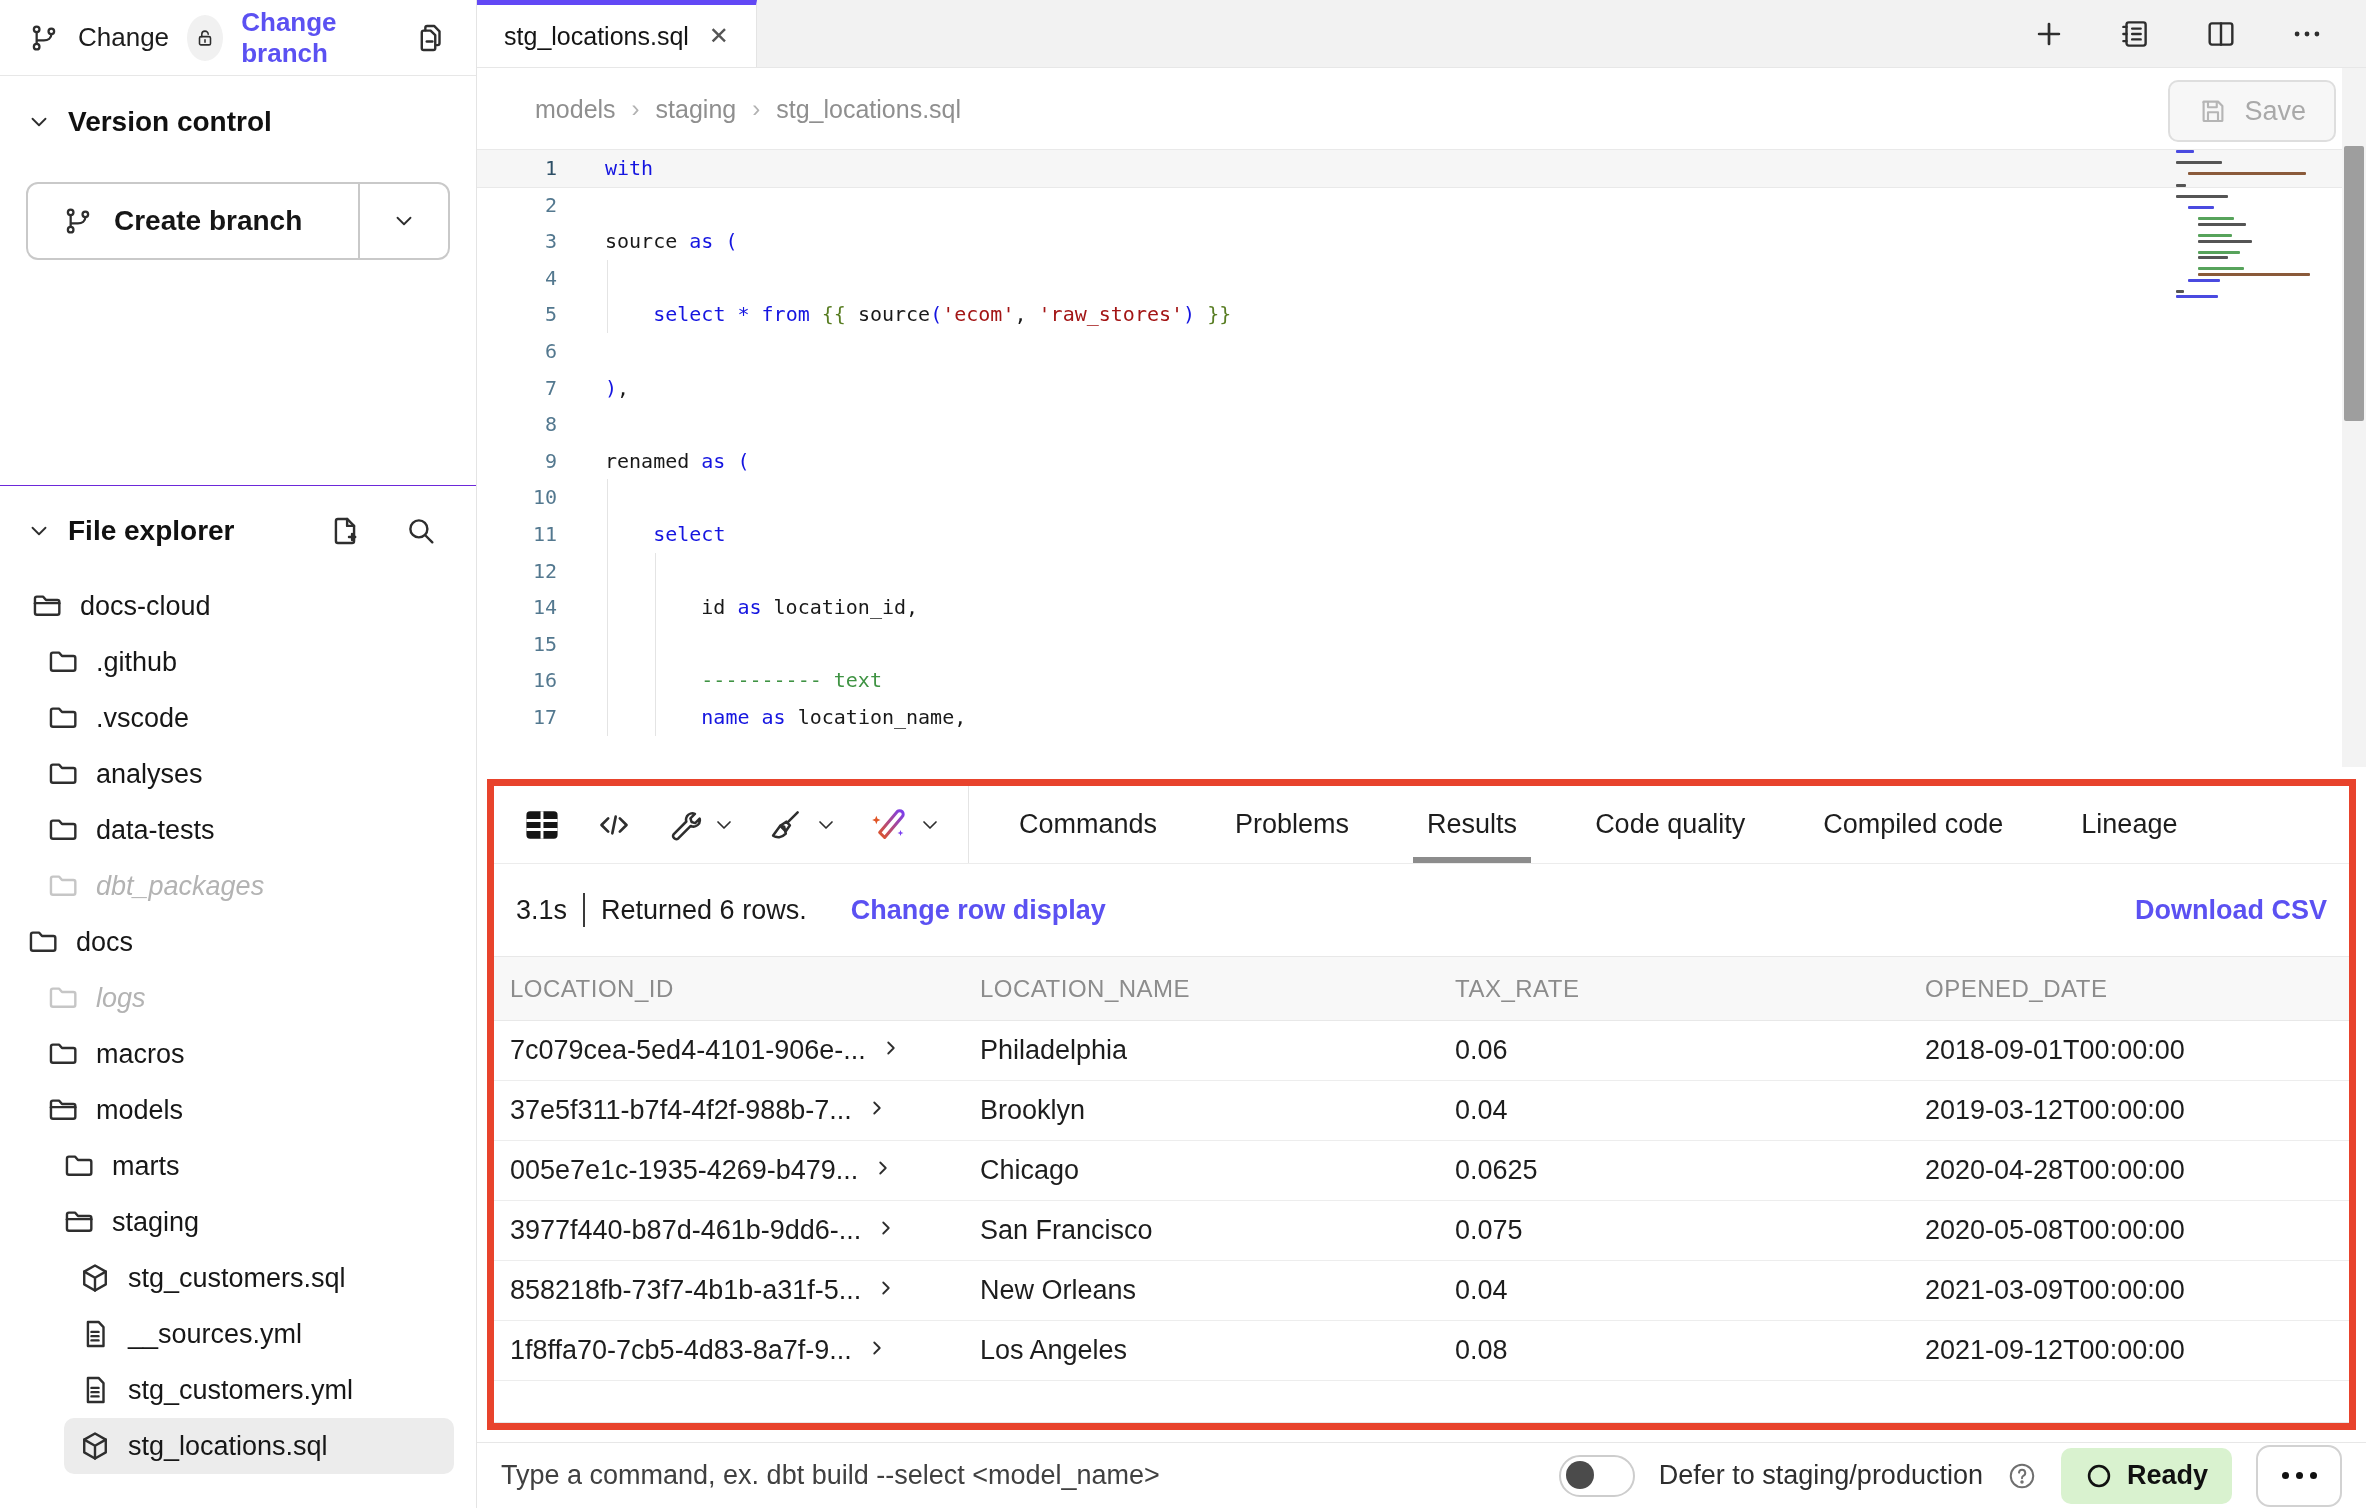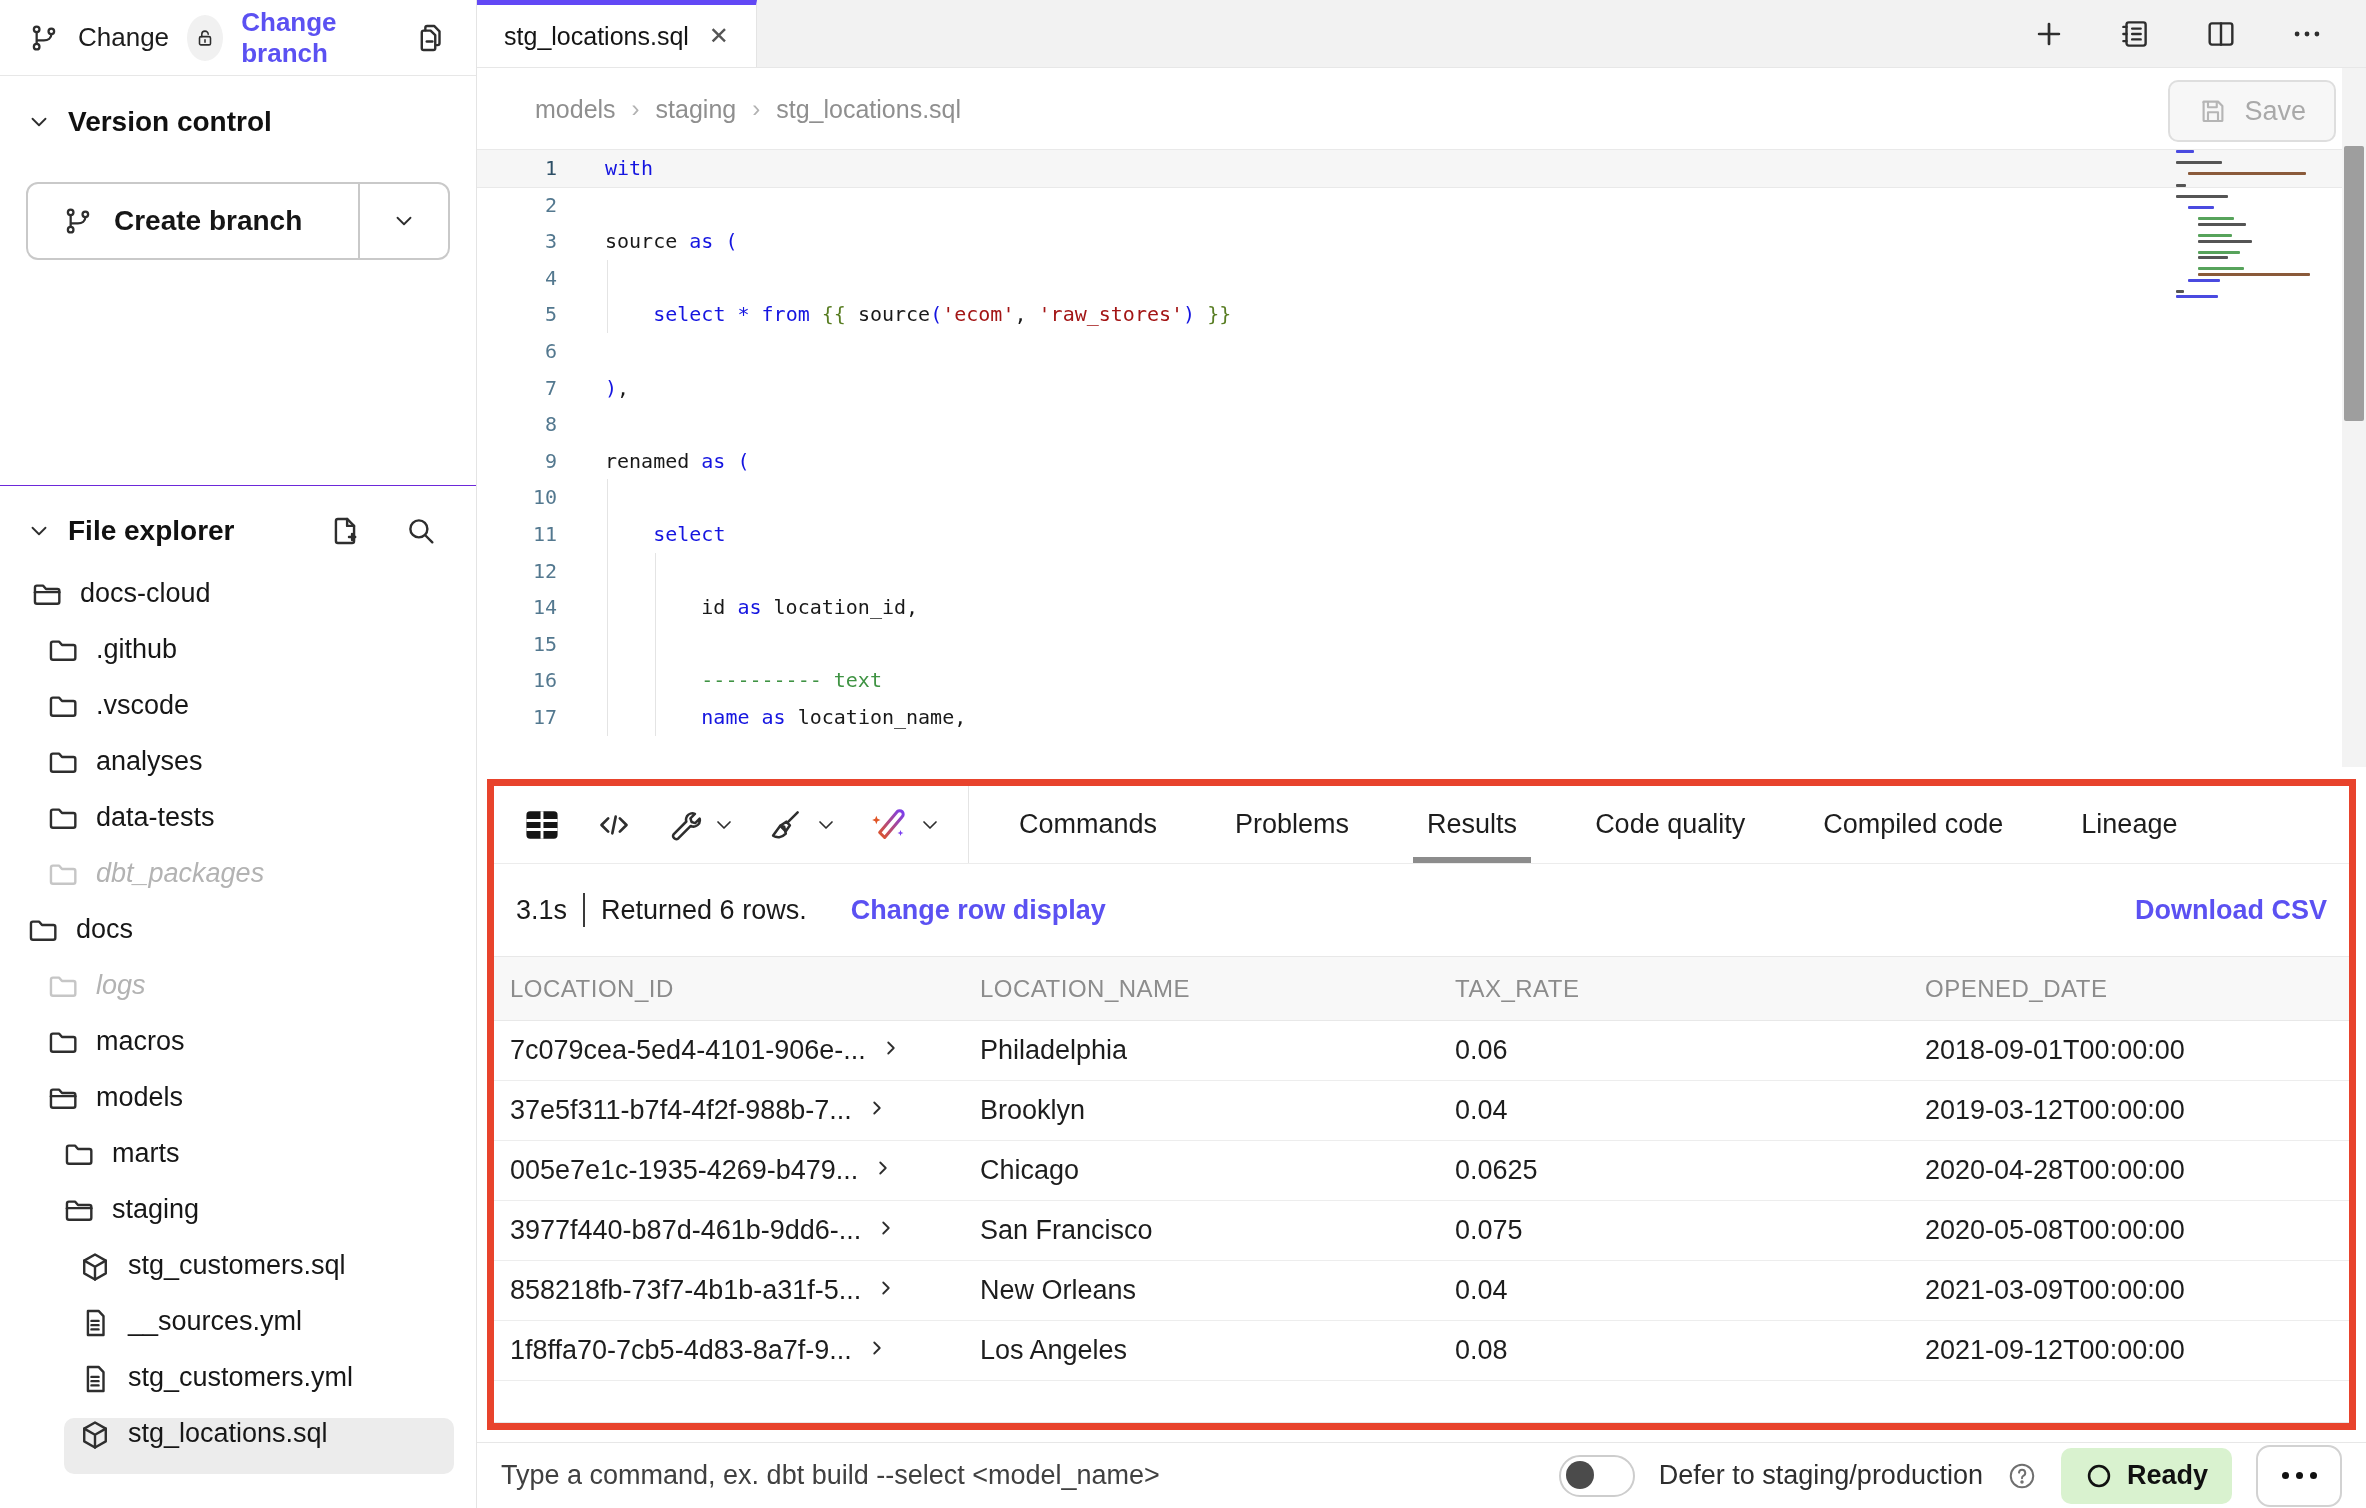--- a/index.html
+++ b/index.html
@@ -23,21 +23,21 @@
   .vc-title, .fe-title { font-size:28px; font-weight:700; color:#111; }
   .create-branch { margin-top:44px; height:78px; width:100%; border:2px solid #c9c9c9; border-radius:12px; background:#fff; display:flex; align-items:stretch; overflow:hidden; }
   .cb-main { flex:1; display:flex; align-items:center; gap:20px; padding-left:34px; font-size:28px; font-weight:600; color:#161616; cursor:pointer; }
   .cb-caret { width:90px; border-left:2px solid #c9c9c9; display:flex; align-items:center; justify-content:center; cursor:pointer; }
 
   .fe-section { margin-top:225px; border-top:1px solid #6d28d9; padding-top:28px; flex:1; overflow:hidden; }
   .fe-header { display:flex; align-items:center; gap:16px; padding:0 26px; }
   .fe-actions { margin-left:auto; display:flex; gap:42px; align-items:center; padding-right:12px; }
   .fe-tree { margin-top:30px; }
   .fe-row { cursor:pointer; }
-  .fe-inner { display:flex; gap:16px; height:56px; border-radius:10px; padding:0 14px; margin-left:-14px; margin-right:22px; }
+  .fe-inner { display:flex; align-items:center; gap:16px; height:56px; border-radius:10px; padding:0 14px; margin-left:-14px; margin-right:22px; }
   .fe-row.selected .fe-inner { background:#ececec; }
   .fe-label { font-size:27px; color:#171717; white-space:nowrap; }
   .fe-row.muted .fe-label { color:#b3b3b3; font-style:italic; }
   .fe-row.muted svg { stroke:#c6c6c6; }
 
   
   .main { flex:1; display:flex; flex-direction:column; min-width:0; }
 
   .tabbar { height:68px; background:#f2f2f2; display:flex; align-items:stretch; border-bottom:1px solid #e7e7e7; }
   .tab { width:280px; background:#fff; border-top:5px solid #6248f5; border-right:1px solid #e4e4e4; display:flex; align-items:center; justify-content:center; gap:20px; cursor:pointer; }

